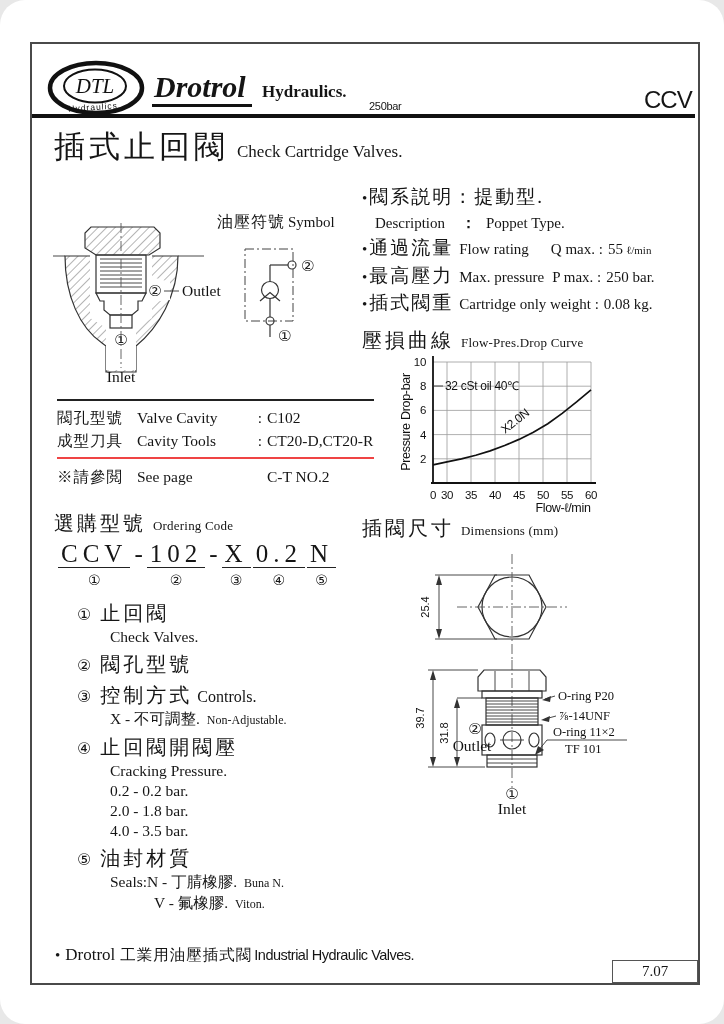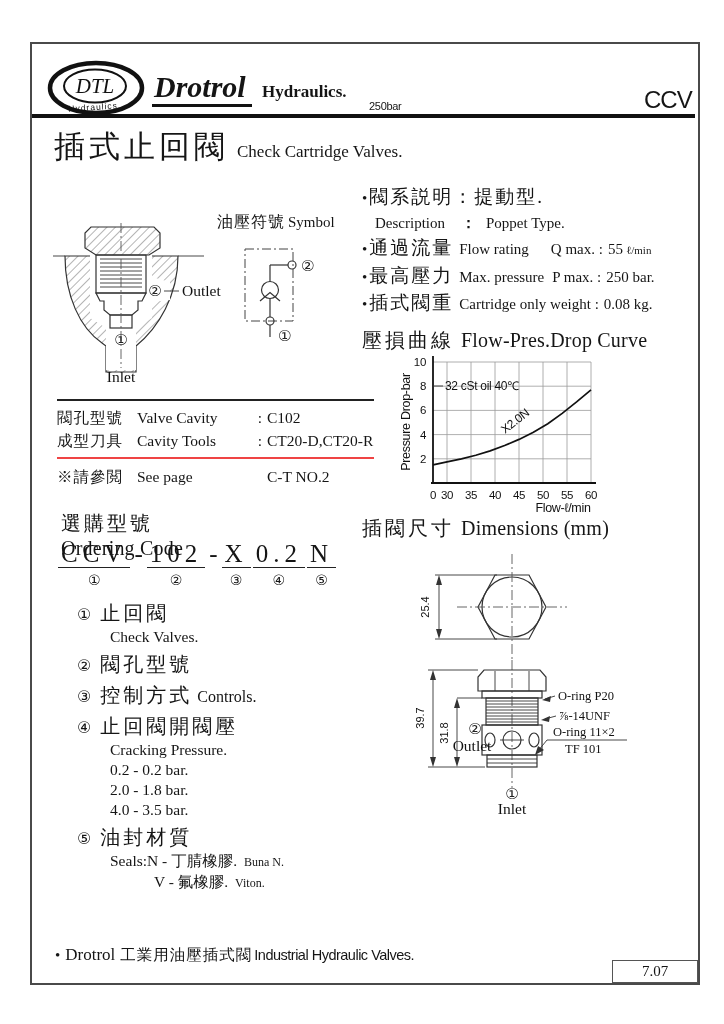--- a/index.html
+++ b/index.html
@@ -1,55 +1,55 @@
 <!DOCTYPE html>
 <html><head>
 <meta charset="utf-8">
 <style>
   html,body{margin:0;padding:0;background:#e8e8e8;}
   .page{position:relative;width:724px;height:1024px;background:#ffffff;overflow:hidden;
-        font-family:"Liberation Serif","DejaVu Serif",serif;color:#151515;}
+        font-family:"Liberation Serif","DejaVu Serif",serif;color:#151515;border-radius:25px;}
   .abs{position:absolute;}
   .border-rect{position:absolute;left:30px;top:42px;width:666px;height:939px;border:2px solid #4a4a4a;}
 
   
   .brand{position:absolute;left:152px;top:70px;font-size:30px;font-weight:bold;font-style:italic;
          border-bottom:3px solid #111;padding:0 6px 1px 2px;line-height:1.1;}
   .brand-suffix{position:absolute;left:262px;top:82px;font-size:17px;font-weight:bold;}
   .press-note{position:absolute;left:341px;top:100px;font-family:"Liberation Sans",sans-serif;font-size:11px;letter-spacing:-0.3px;margin-left:28px;}
   .prod-code{position:absolute;left:644px;top:86px;font-family:"Liberation Sans",sans-serif;font-size:24px;letter-spacing:-1px;}
   .hdr-rule{position:absolute;left:32px;top:114px;width:663px;height:4px;background:#111;}
 
   .title-row{position:absolute;left:54px;top:126px;display:flex;align-items:baseline;}
   .title-zh{font-size:31px;letter-spacing:4px;}
   .title-en{font-size:17px;margin-left:8px;}
 
   .sec-head{display:flex;align-items:baseline;}
   .sec-zh{font-size:20px;letter-spacing:3px;}
-  .sec-en{font-size:20px;margin-left:7px;letter-spacing:0.2px;}
+  .sec-en{font-size:13px;margin-left:7px;letter-spacing:0.2px;}
 
   
   .sym-head{position:absolute;left:217px;top:212px;display:flex;align-items:baseline;}
   .sym-zh{font-size:16px;letter-spacing:1px;}
   .sym-en{font-size:15px;margin-left:3px;}
 
   
   .specs{position:absolute;left:362px;top:184px;width:334px;}
   .spec-line{display:flex;align-items:baseline;line-height:25px;white-space:nowrap;}
   .blt{font-size:15px;margin-right:2px;}
   .szh{font-size:19px;letter-spacing:2px;}
   .sen{font-size:15px;margin-left:6px;}
   .sval{font-size:15px;margin-left:5px;}
   .sunit{font-size:11px;margin-left:3px;}
   .spec-sub{margin-left:13px;line-height:24px;display:flex;align-items:baseline;}
   .scolon{font-size:15px;font-weight:bold;margin:0 10px 0 16px;}
 
   .curve-head{position:absolute;left:362px;top:318px;margin-top:9px;}
   .dim-head{position:absolute;left:362px;top:515px;}
-  .order-head{position:absolute;left:54px;top:510px;flex-direction:column;}
+  .order-head{position:absolute;left:54px;top:510px;}
 
   
   .cav-table{position:absolute;left:57px;top:399px;width:317px;border-top:2px solid #222;padding-top:5px;font-size:15.5px;}
   .cav-row{display:flex;line-height:23px;white-space:nowrap;}
   .cav-zh{width:80px;letter-spacing:1px;}
   .cav-en{width:116px;}
   .cav-sep{width:14px;text-align:center;}
   .cav-note{margin-top:5px;border-top:2px solid #ef4444;padding-top:6px;}
 
   
@@ -297,20 +297,24 @@
       <div class="item-head">
         <span class="item-num">②</span>
         <span class="item-zh">閥孔型號</span>
       </div>
     </div>
     <div class="item">
       <div class="item-head">
         <span class="item-num">③</span>
         <span class="item-zh">控制方式</span>
         <span class="item-en">Controls.</span>
+      </div>
+      <div class="item-line">
+        <span>X - 不可調整.</span>
+        <span class="item-small">Non-Adjustable.</span>
       </div>
     </div>
     <div class="item">
       <div class="item-head">
         <span class="item-num">④</span>
         <span class="item-zh">止回閥開閥壓</span>
       </div>
       <div class="item-line">Cracking Pressure.</div>
       <div class="item-line">0.2 - 0.2 bar.</div>
       <div class="item-line">2.0 - 1.8 bar.</div>

